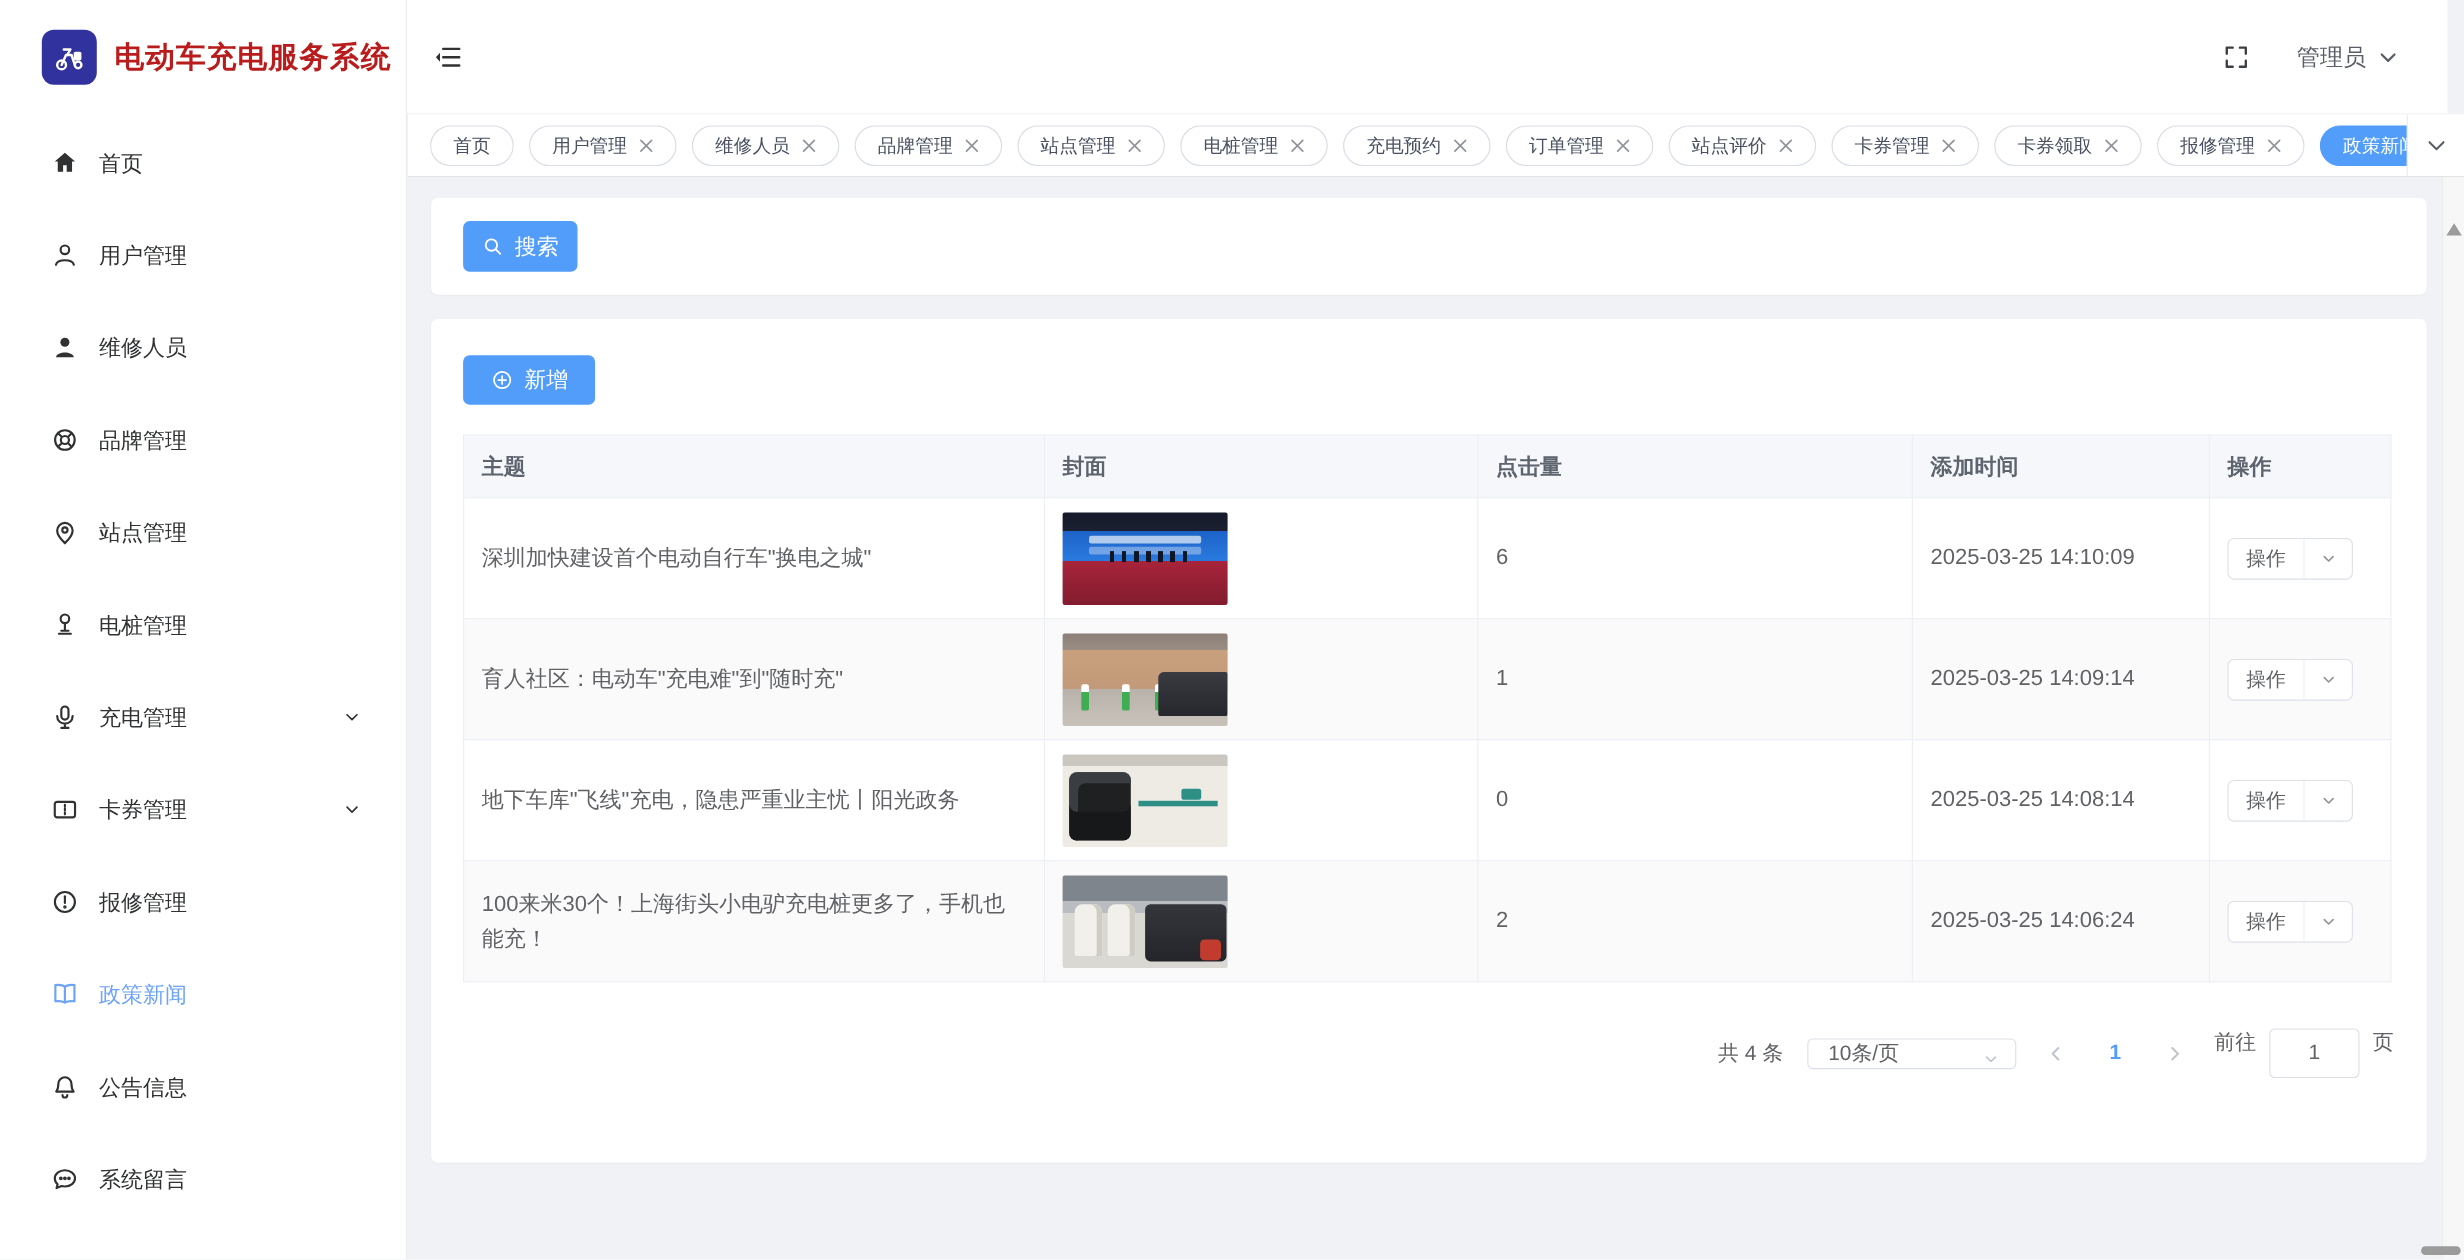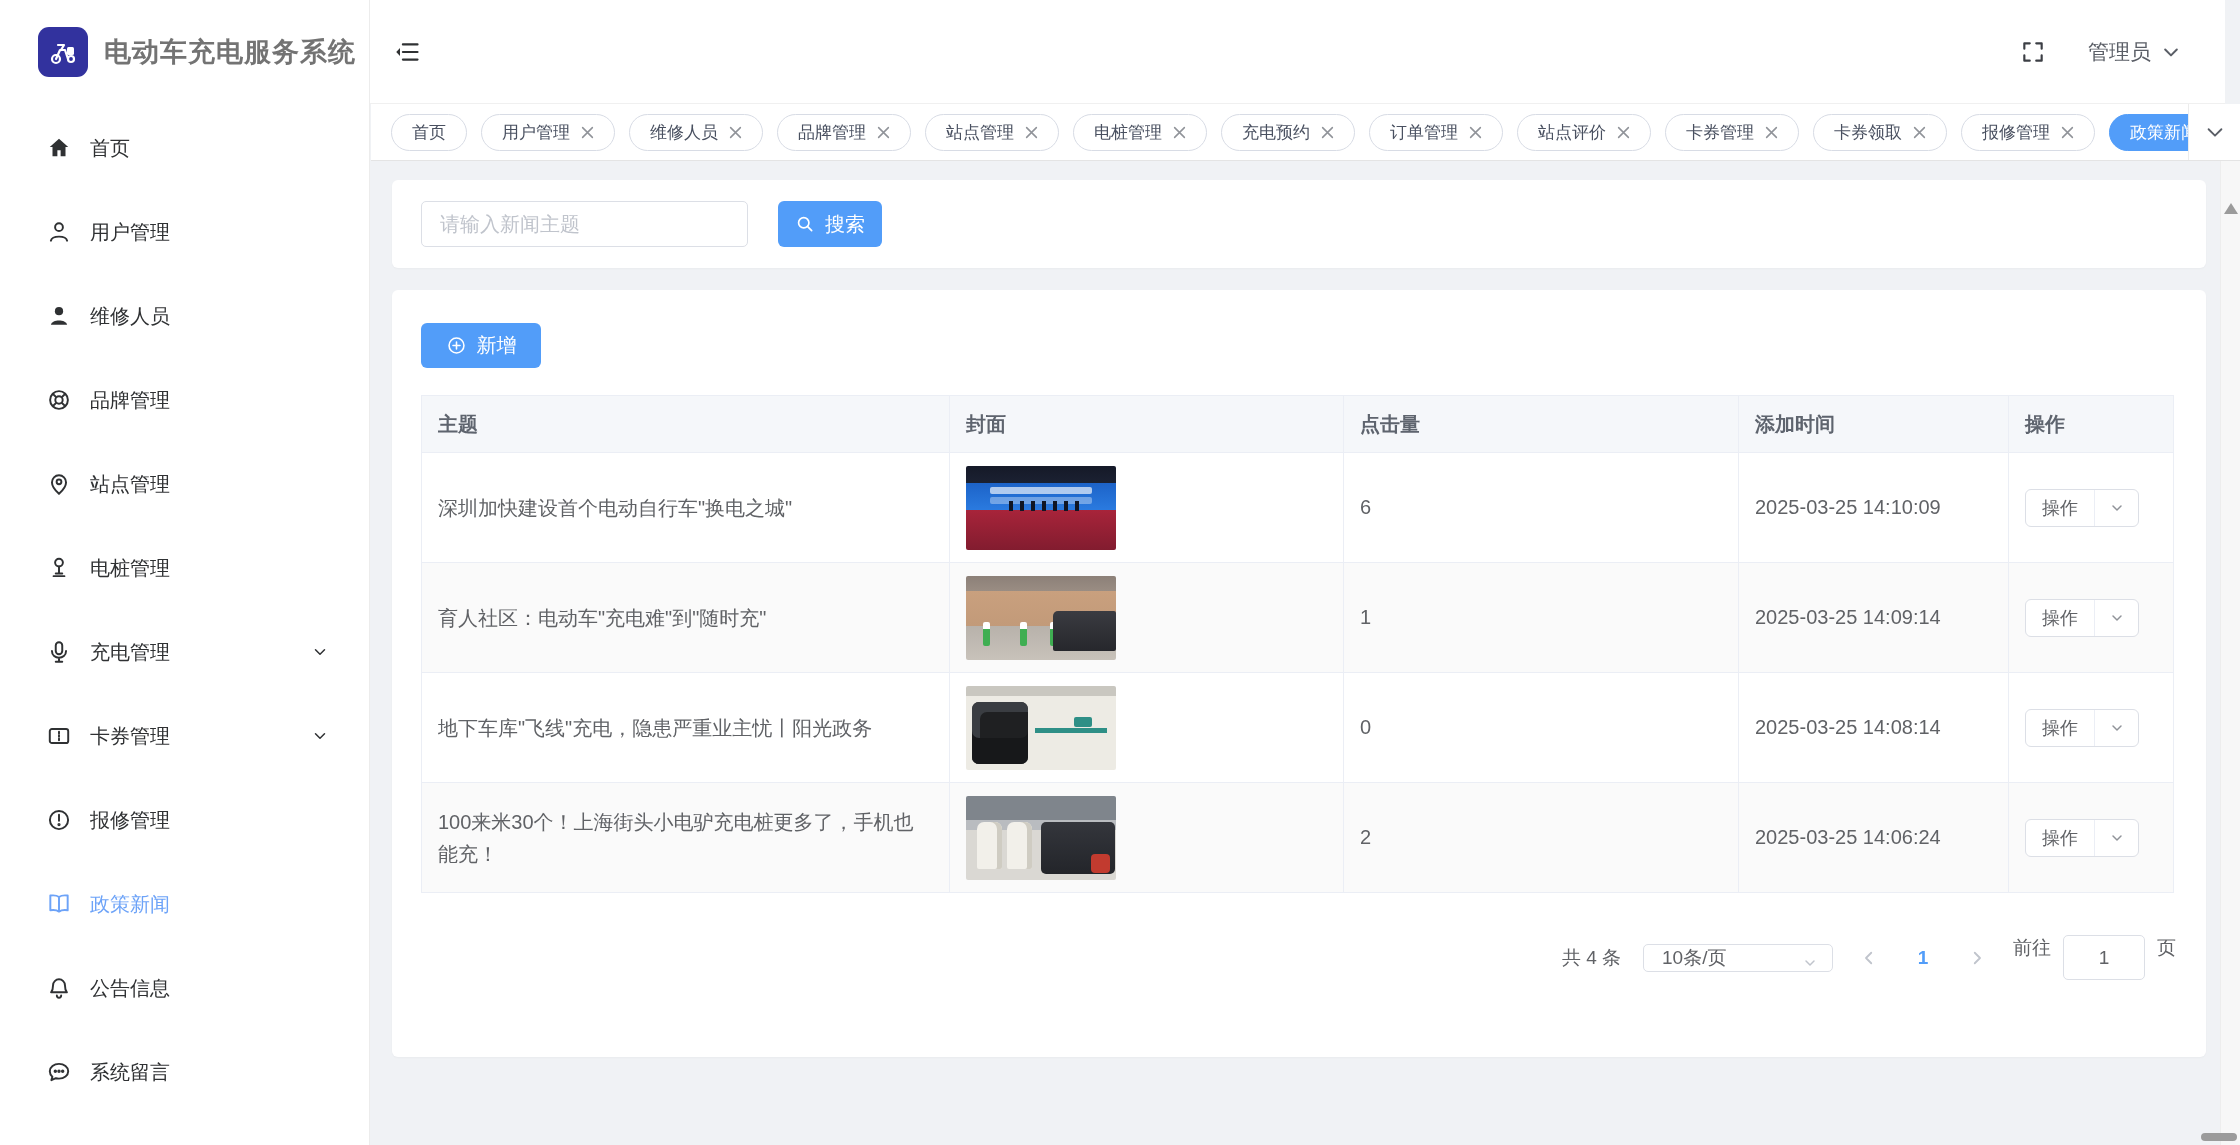--- a/index.html
+++ b/index.html
@@ -4,21 +4,21 @@
 <style>
   * { margin:0; padding:0; box-sizing:border-box; }
   html,body { width:2240px; height:1145px; }
   body { font-family:"Liberation Sans","DejaVu Sans",sans-serif; background:#f0f2f5; overflow:hidden; color:#303133; }
   .app { position:relative; width:2240px; height:1145px; background:#f0f2f5; }
 
   
   .sidebar { position:absolute; left:0; top:0; width:370px; height:1145px; background:#ffffff; border-right:1px solid #ececec; z-index:5; }
   .logo { height:104px; display:flex; align-items:center; padding-left:38px; gap:16px; }
   .logo-badge { width:50px; height:50px; border-radius:11px; background:#32329e; display:flex; align-items:center; justify-content:center; flex:0 0 auto; }
-  .logo-title { font-size:27px; font-weight:bold; color:#737373; letter-spacing:1px; white-space:nowrap; }
+  .logo-title { font-size:27px; font-weight:bold; color:#b91c1c; letter-spacing:1px; white-space:nowrap; }
   .menu { padding-top:2px; }
   .menu-item { height:84px; display:flex; align-items:center; padding:0 40px 0 46px; gap:18px; font-size:20px; color:#2f3133; cursor:pointer; }
   .menu-item .mi-icon { width:26px; height:26px; flex:0 0 auto; display:flex; align-items:center; justify-content:center; }
   .menu-item svg { stroke:#2f3133; }
   .menu-item.active { color:#6da3f8; }
   .menu-item.active svg { stroke:#6da3f8; }
   .menu-item .mi-label { flex:1 1 auto; }
   .mi-arrow { width:18px; height:18px; }
 
   
@@ -376,21 +376,20 @@
     <div class="tab-more">
       <svg width="22" height="22" viewBox="0 0 24 24" fill="none" stroke="#5a5e66" stroke-width="2">
           <path d="M5 9l7 7 7-7" stroke-linecap="round" stroke-linejoin="round"></path>
         </svg>
     </div>
   </div>
 
   <main class="content">
 
     <section class="card search-card">
-      <input class="search-input" type="text" placeholder="请输入新闻主题" style="">
       <button class="btn-primary search-btn">
         <svg width="20" height="20" viewBox="0 0 24 24" fill="none" stroke="#fff" stroke-width="2">
             <circle cx="10.5" cy="10.5" r="6.2"></circle>
             <path d="M15.2 15.2L20 20" stroke-linecap="round"></path>
           </svg>
         <span>搜索</span>
       </button>
     </section>
 
     <section class="card main-card">

